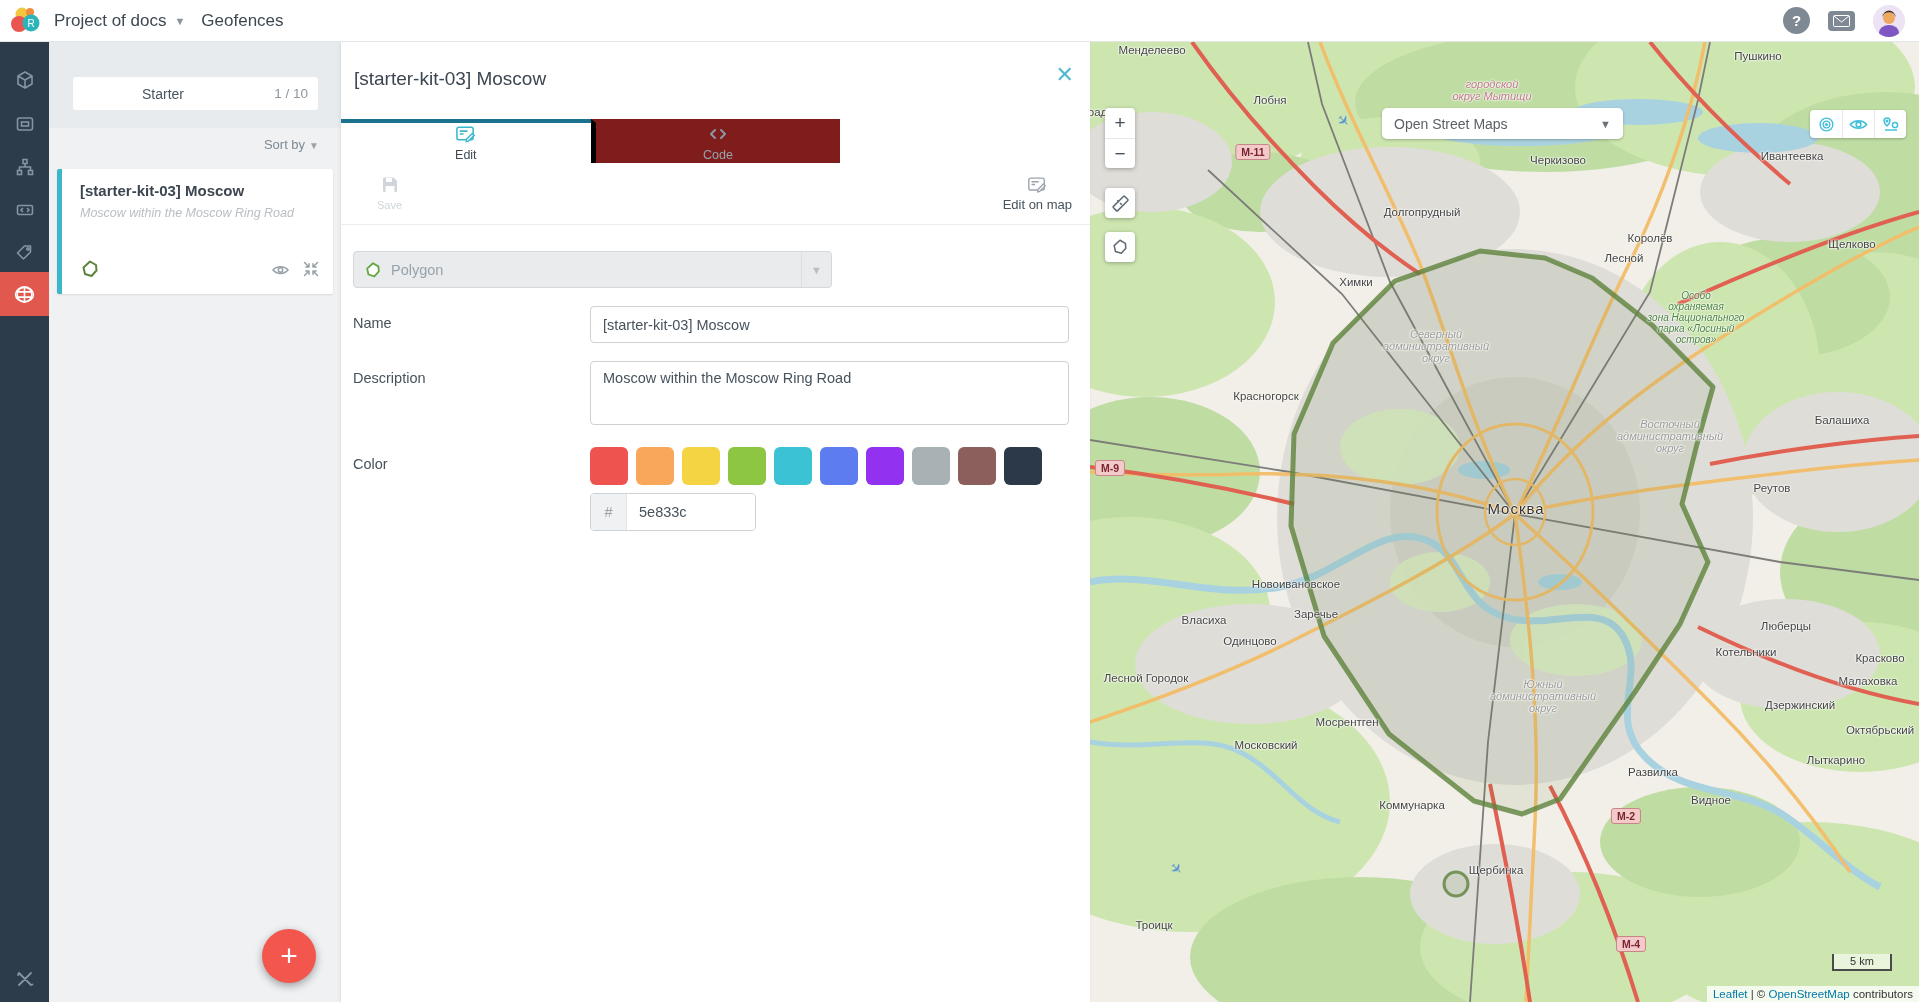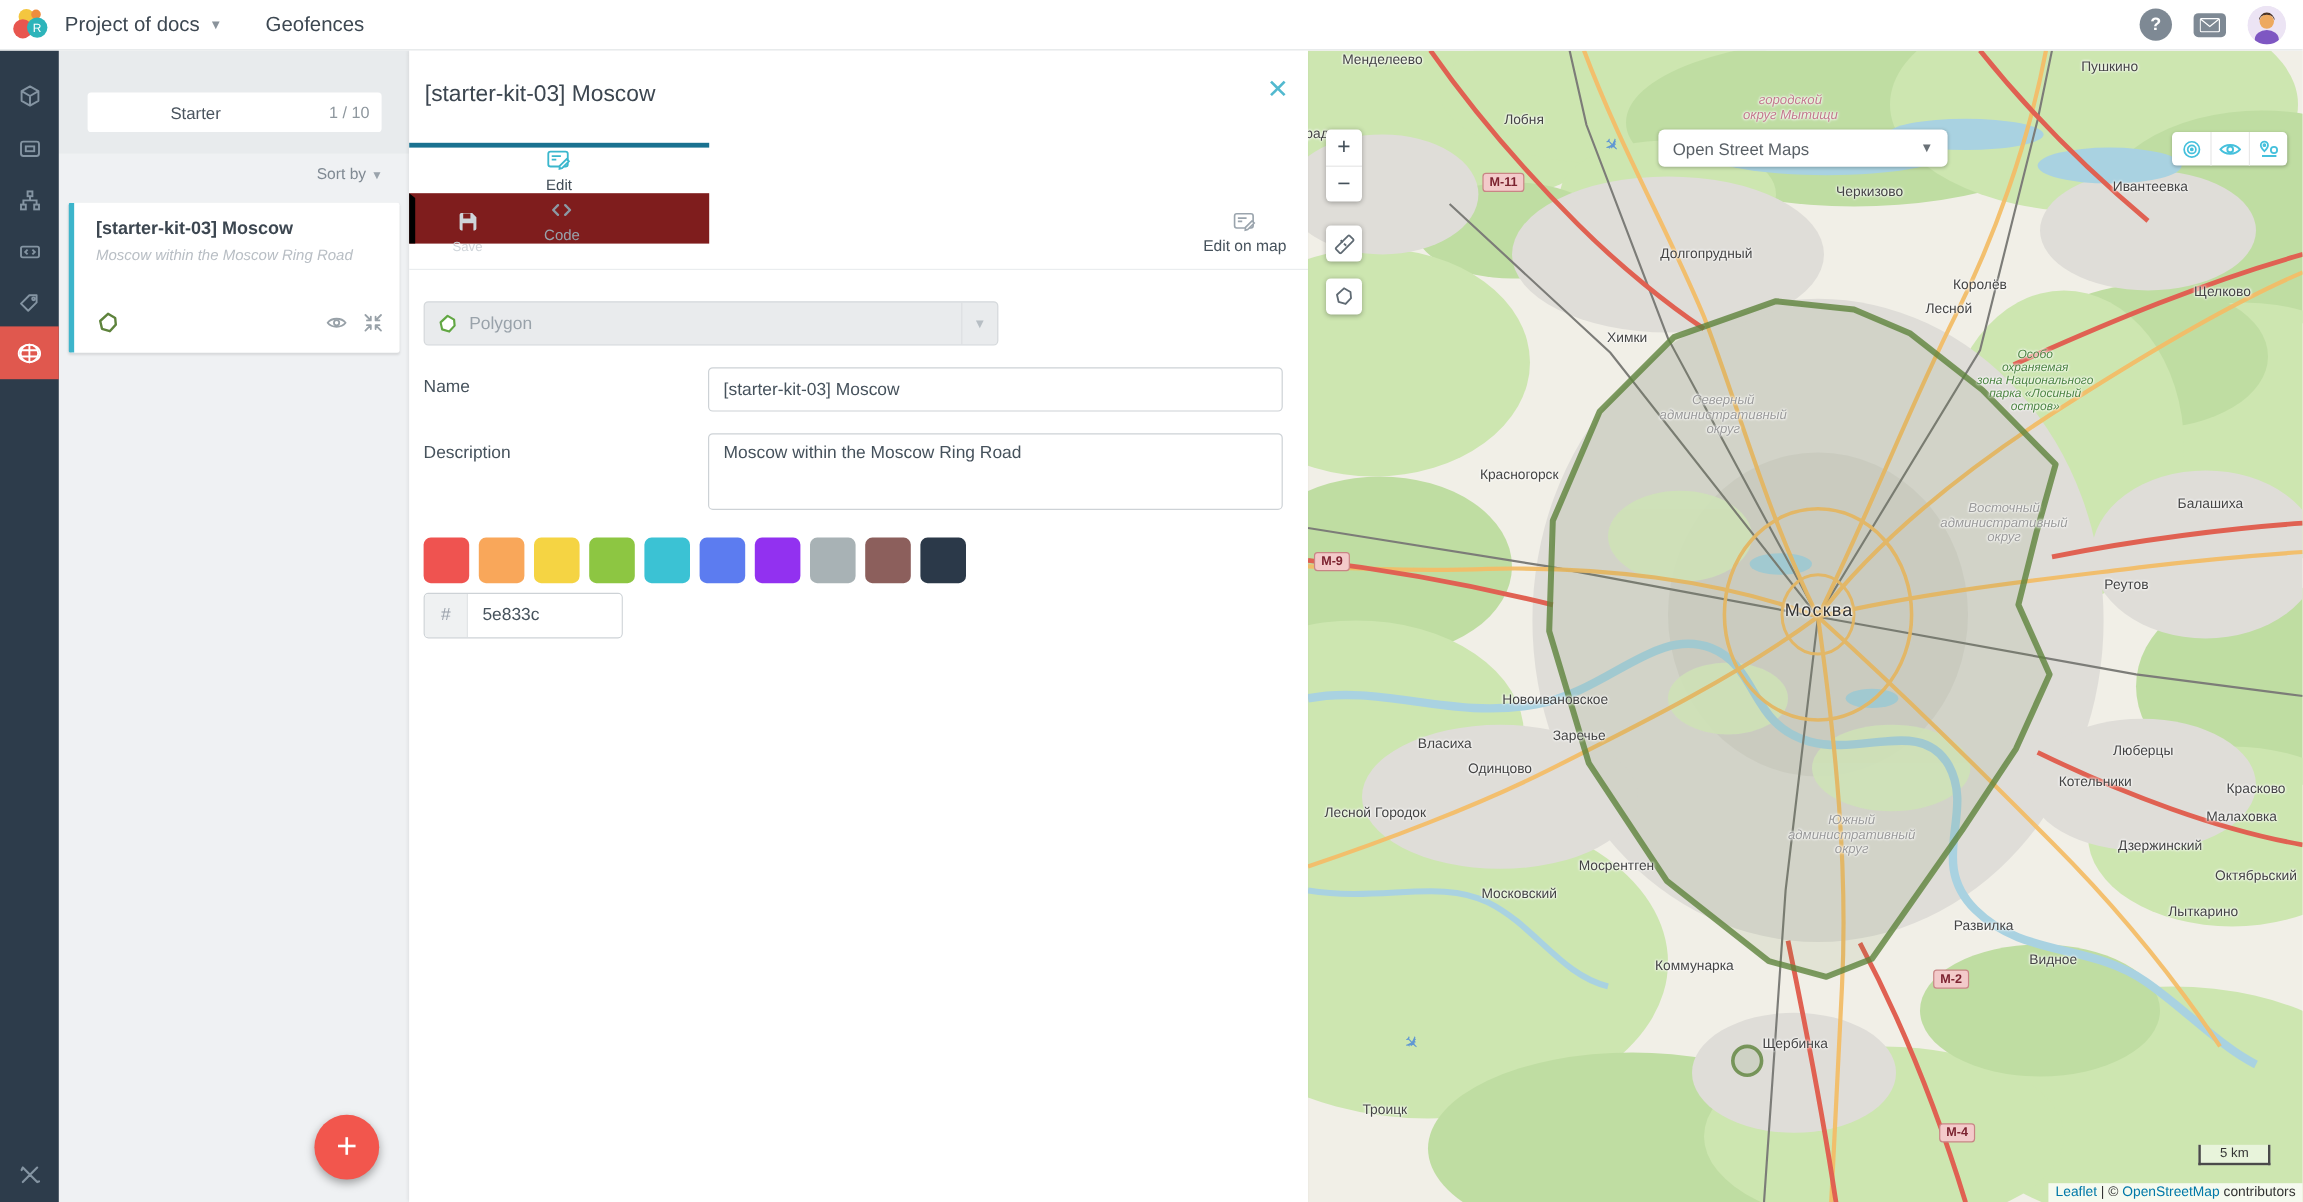--- a/index.html
+++ b/index.html
@@ -6,21 +6,21 @@
   html,body { width:1919px; height:1002px; overflow:hidden; }
   body { font-family:"Liberation Sans","DejaVu Sans",sans-serif; background:#fff; }
   .app { position:relative; width:1919px; height:1002px; background:#fff; }
 
   
   .topbar { position:absolute; left:0; top:0; width:1919px; height:42px; background:#fff; border-bottom:1px solid #e3e6e8; z-index:30; display:flex; align-items:center; }
   .logo { width:32px; height:32px; margin-left:10px; }
   .proj { display:flex; align-items:center; margin-left:12px; cursor:pointer; }
   .proj-name { font-size:17px; color:#3d4852; }
   .proj-chev { margin-left:8px; color:#8a939b; font-size:11px; }
-  .section-name { font-size:17px; color:#3d4852; margin-left:36px; }
+  .section-name { font-size:17px; color:#3d4852; margin-left:16px; }
   .topbar-right { margin-left:auto; display:flex; align-items:center; gap:18px; margin-right:14px; }
   .help-btn { width:27px; height:27px; border-radius:50%; background:#7e8994; color:#fff; font-size:15px; font-weight:bold; display:flex; align-items:center; justify-content:center; }
   .mail-btn { width:27px; height:20px; border-radius:4px; background:#7e8994; display:flex; align-items:center; justify-content:center; }
   .avatar { width:32px; height:32px; border-radius:50%; overflow:hidden; background:#ece4f4; }
 
   
   .rail { position:absolute; left:0; top:42px; width:49px; height:960px; background:#2d3c4b; z-index:20; }
   .rail-item { position:absolute; left:0; width:49px; height:44px; display:flex; align-items:center; justify-content:center; color:#8494a2; cursor:pointer; }
   .rail-item.active { background:#e0584e; color:#fff; }
   .rail-item svg { display:block; }
@@ -41,21 +41,21 @@
   .card-icon { color:#98a1a8; margin-left:14px; cursor:pointer; }
 
   
   .fab { position:absolute; left:262px; top:929px; width:54px; height:54px; border-radius:50%; background:#f2564d; color:#fff; font-size:30px; font-weight:300; display:flex; align-items:center; justify-content:center; box-shadow:0 3px 8px rgba(0,0,0,.35); z-index:40; cursor:pointer; }
 
   
   .editor { position:absolute; left:341px; top:42px; width:749px; height:960px; background:#fff; z-index:15; box-shadow:-1px 0 3px rgba(0,0,0,.08); }
   .ed-head { position:relative; height:77px; }
   .ed-title { position:absolute; left:13px; top:26px; font-size:19px; color:#3c4650; }
   .ed-close { position:absolute; right:16px; top:22px; font-size:22px; color:#52b9cf; cursor:pointer; line-height:1; }
-  .tabs { display:flex; height:44px;flex-direction:column; }
+  .tabs { display:flex; height:44px; }
   .tab { width:33.334%; background:#7f1d1d; border-top:4px solid transparent; display:flex; flex-direction:column; align-items:center; justify-content:center; gap:4px; color:#98a3ac; font-size:12.5px; cursor:pointer; border-left:5px solid #000000; }
   .tab:first-child { border-left:none; }
   .tab.active { background:#fff; border-top:4px solid #1a7290; color:#3f4a54; }
   .tab.active .tabicon { color:#3bb7cd; }
   .tabicon { color:#8b98a3; height:20px; }
   .toolbar { height:62px; border-bottom:1px solid #eaedef; display:flex; align-items:center; }
   .tool-save { margin-left:36px; display:flex; flex-direction:column; align-items:center; gap:3px; color:#cfd5da; font-size:11px; cursor:default; }
   .tool-editmap { margin-left:auto; margin-right:18px; display:flex; flex-direction:column; align-items:center; gap:2px; color:#46525c; font-size:13px; cursor:pointer; }
   .tool-editmap .tabicon { color:#9aa4ad; }
   .form { padding:26px 20px 0 12px; }
@@ -281,20 +281,21 @@
       </div>
       <div class="frow">
         <div class="flabel">Name</div>
         <div class="fctl"><input class="tin" type="text" value="[starter-kit-03] Moscow" style=""></div>
       </div>
       <div class="frow">
         <div class="flabel">Description</div>
         <div class="fctl"><textarea class="tarea" style="">Moscow within the Moscow Ring Road</textarea></div>
       </div>
       <div class="frow">
+        <div class="flabel">Color</div>
         <div class="fctl">
           <div class="color-grid" id="colorGrid">
             <div class="swatch" style="background: rgb(239, 83, 80);"></div>
               <div class="swatch" style="background: rgb(249, 167, 90);"></div>
               <div class="swatch" style="background: rgb(245, 212, 67);"></div>
               <div class="swatch" style="background: rgb(141, 198, 66);"></div>
               <div class="swatch" style="background: rgb(59, 194, 212);"></div>
               <div class="swatch" style="background: rgb(92, 124, 240);"></div>
               <div class="swatch" style="background: rgb(146, 49, 240);"></div>
               <div class="swatch" style="background: rgb(168, 178, 181);"></div>

